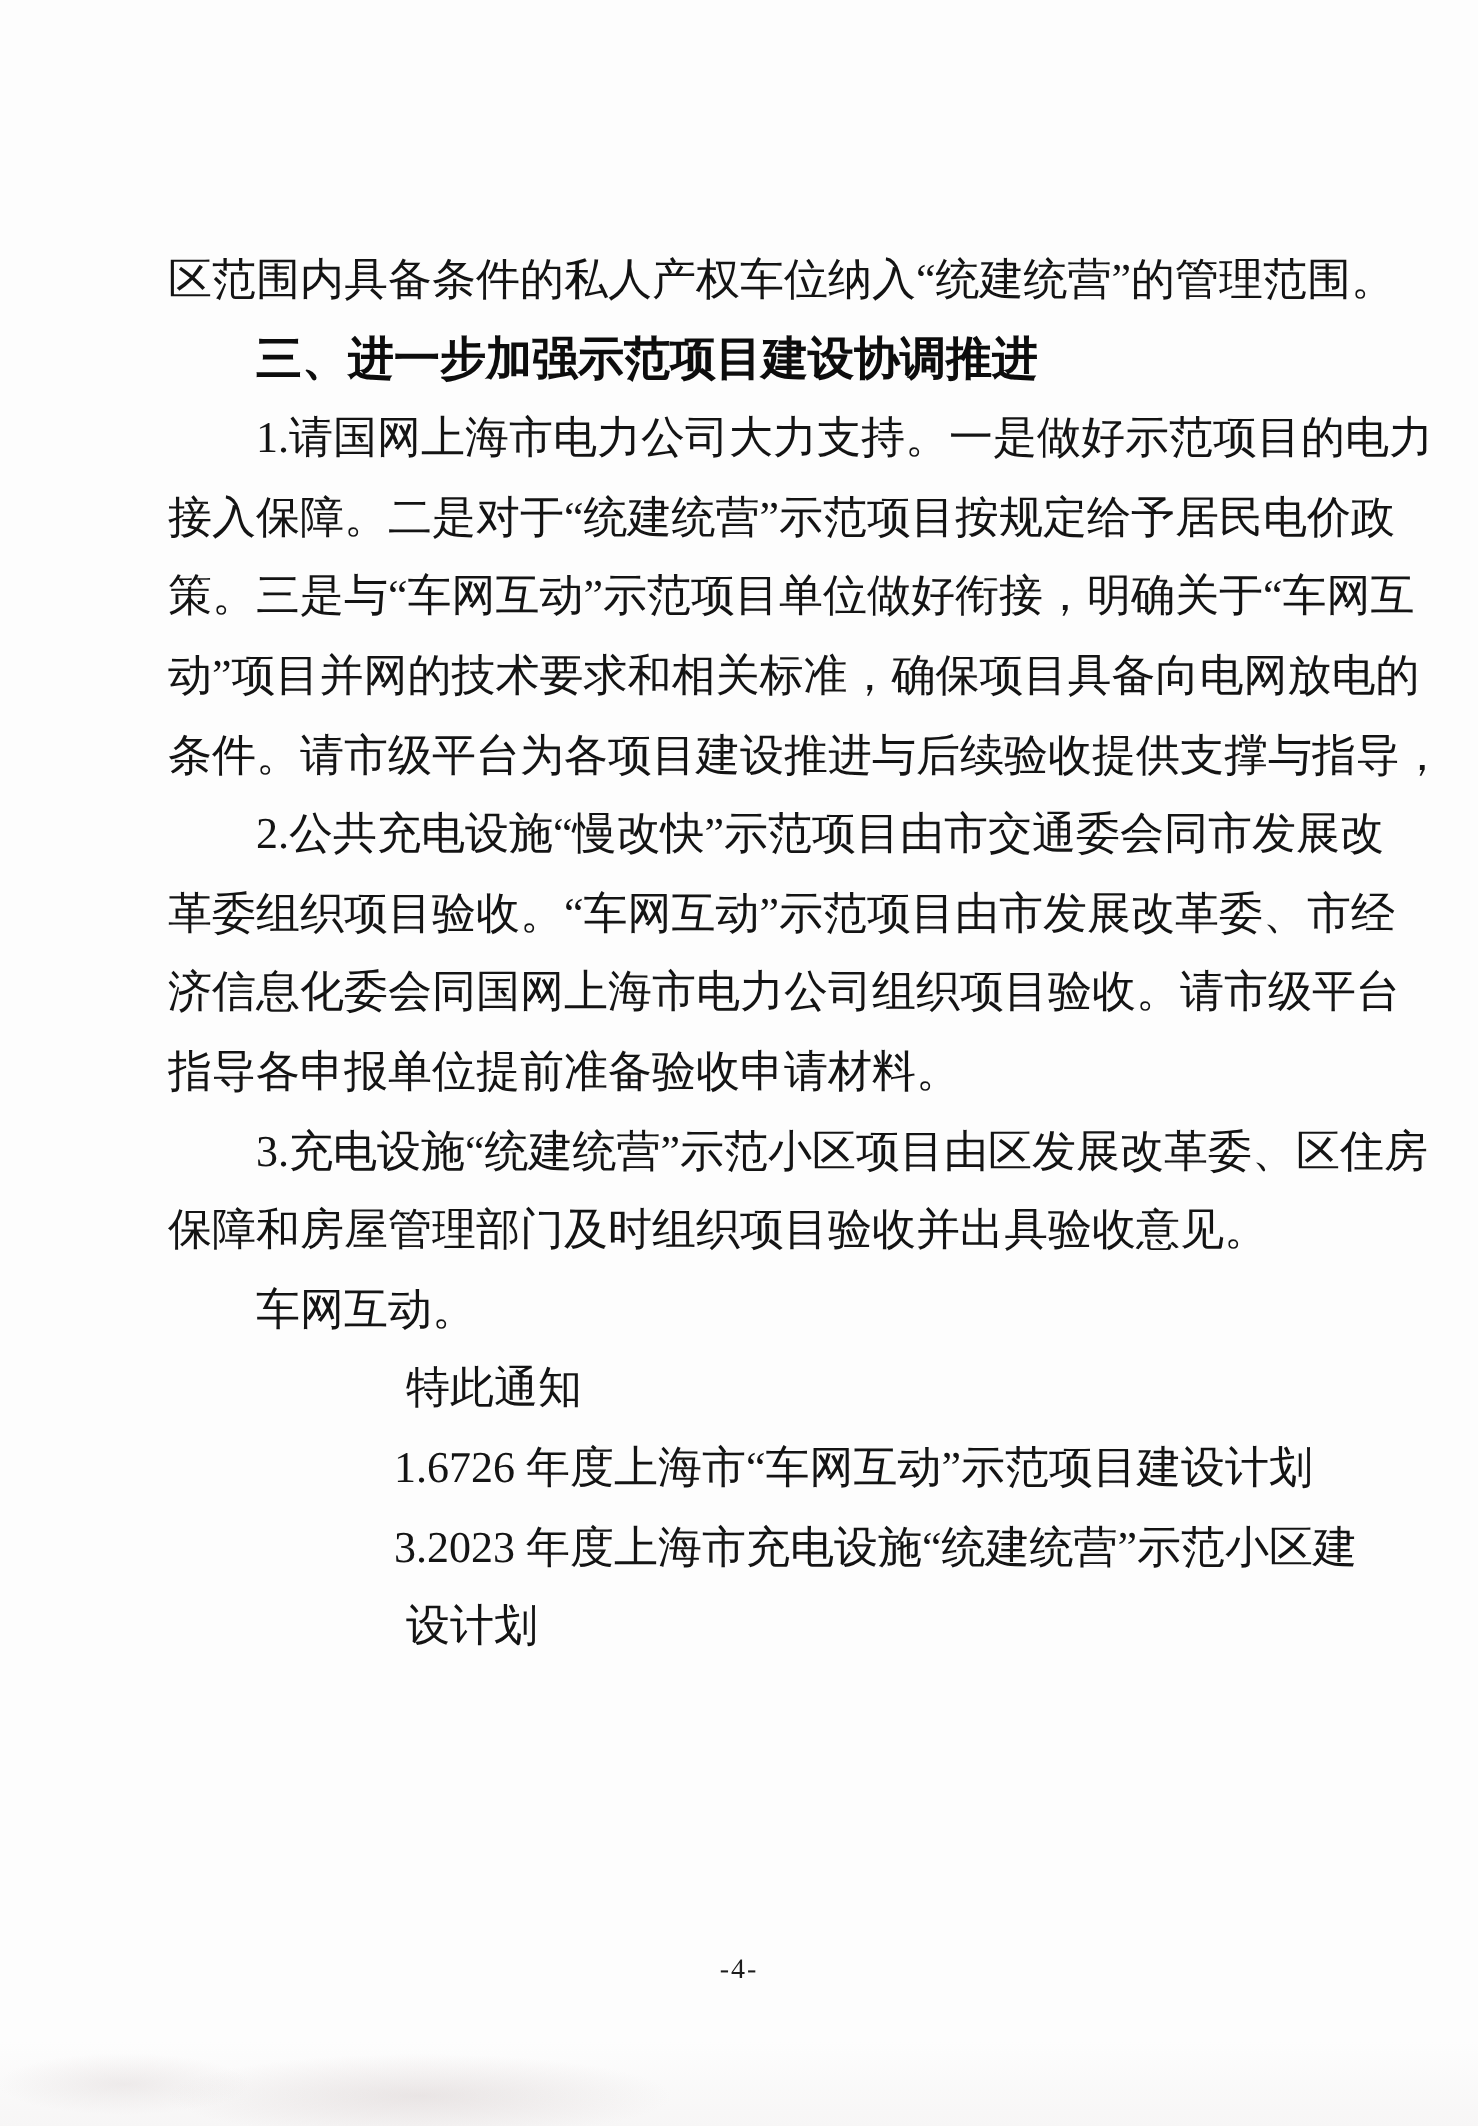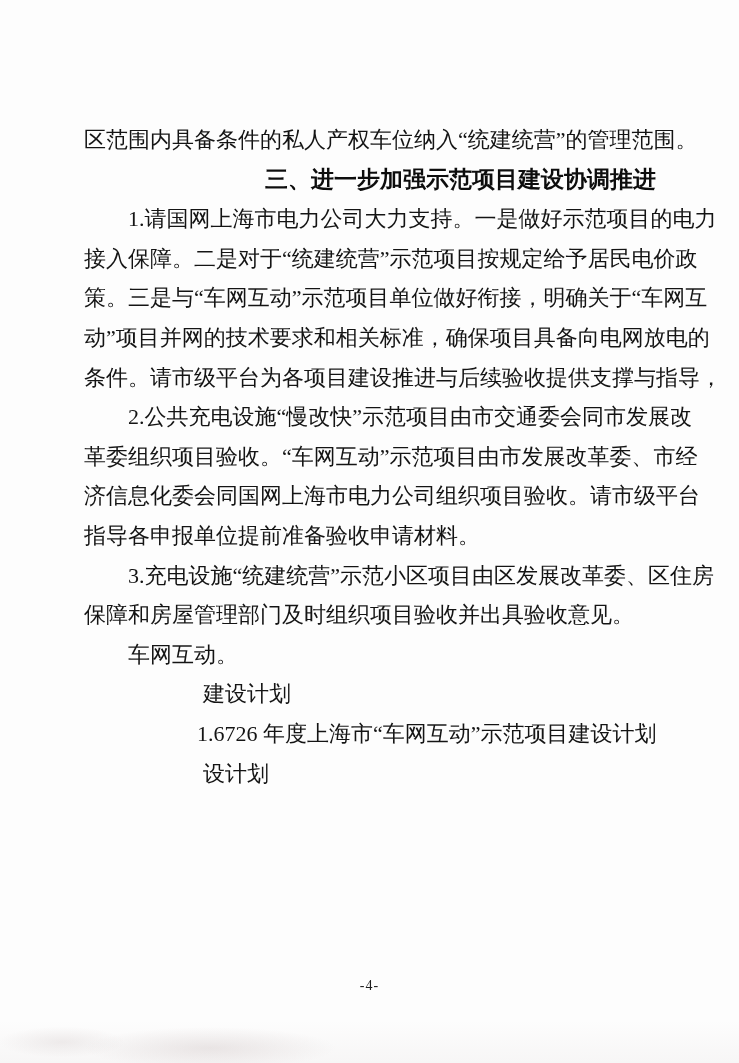--- a/index.html
+++ b/index.html
@@ -41,21 +41,20 @@
   }
   .line.justify span {
     display: block;
     line-height: 39.6px;
   }
   .line.heading {
     font-family: "Liberation Sans", "DejaVu Sans", sans-serif;
     font-weight: 700;
     font-size: 23px;
     color: #0d0d0d;
-    text-align: right;
   }
   .ind-para       { padding-left: 44px; }
   .ind-attach-item{ padding-left: 113px; }
   .ind-attach-cont{ padding-left: 119px; }
   .page-number {
     position: absolute;
     left: 0;
     top: 978px;
     width: 739px;
     text-align: center;
@@ -375,18 +374,19 @@
         <span>改</span>
         <span>革</span>
         <span>委</span>
         <span>、</span>
         <span>区</span>
         <span>住</span>
         <span>房</span>
       </div>
       <div class="line ind-none">保障和房屋管理部门及时组织项目验收并出具验收意见。</div>
       <div class="line ind-para">车网互动。</div>
-      <div class="line ind-attach-cont">建设计划</div>
+      <div class="line ind-attach-cont">特此通知</div>
       <div class="line ind-attach-item">1.6726 年度上海市“车网互动”示范项目建设计划</div>
+      <div class="line ind-attach-item">3.2023 年度上海市充电设施“统建统营”示范小区建</div>
       <div class="line ind-attach-cont">设计划</div>
     </div>
   <div class="page-number">-4-</div>
 </div>
 
 </body></html>

